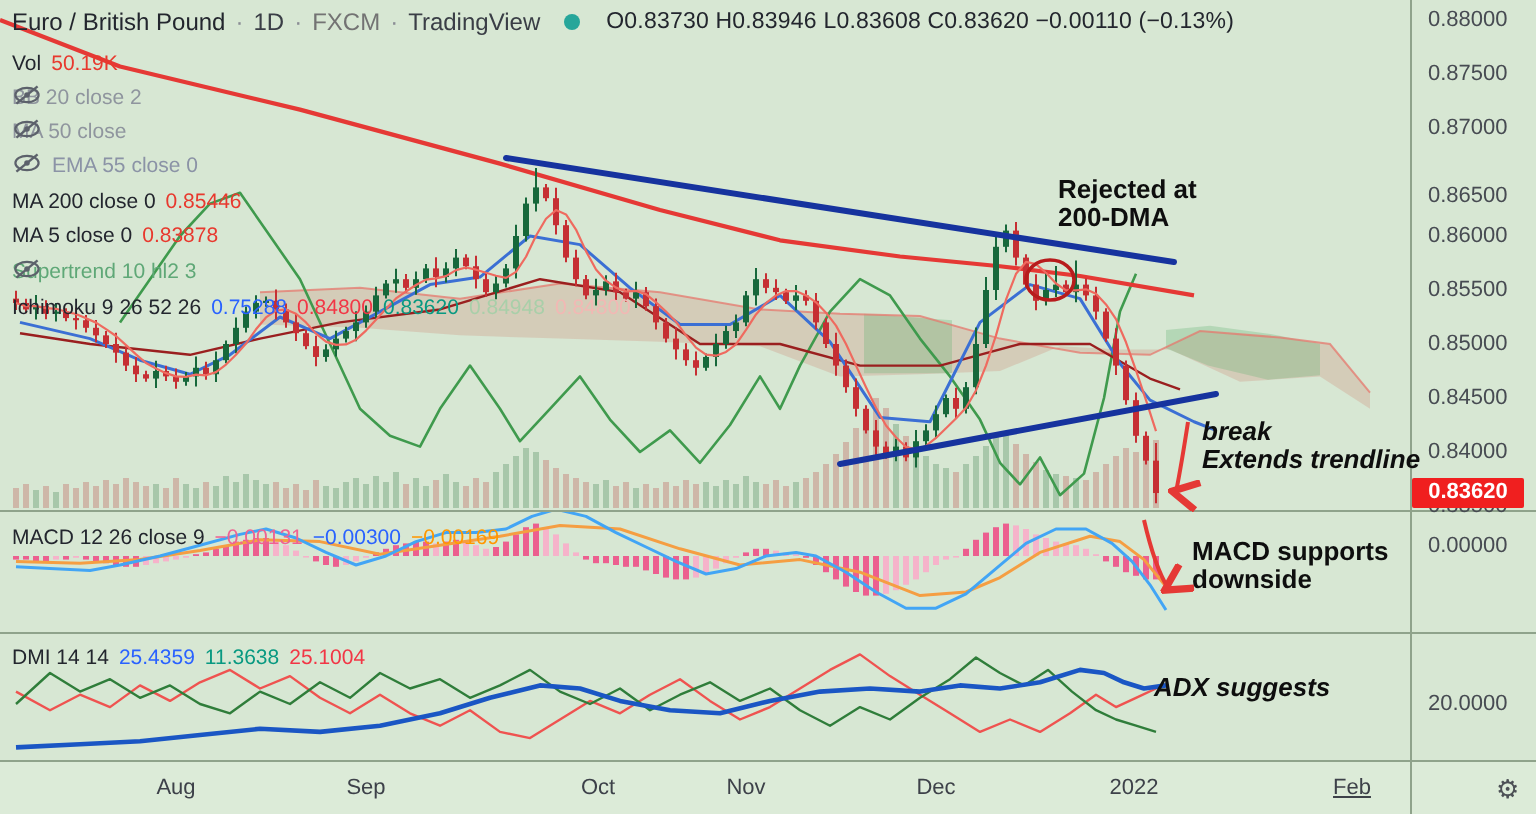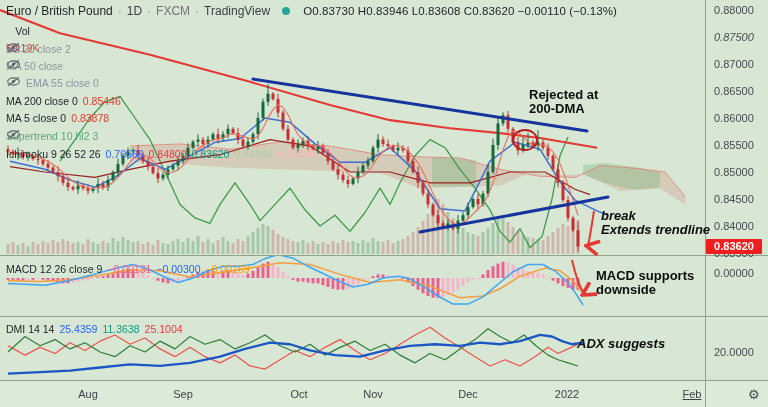--- a/index.html
+++ b/index.html
@@ -543,21 +543,21 @@
       <span style="color:#3a3e46;">1D</span>
       <span style="color:#8a8d94;margin:0 5px;">·</span>
       <span style="color:#737373;">FXCM</span>
       <span style="color:#8a8d94;margin:0 5px;">·</span>
       <span style="color:#3a3e46;">TradingView</span>
       <span class="title-dot" style="background: rgb(38, 166, 154);"></span>
       <span class="ohlc">O0.83730  H0.83946  L0.83608  C0.83620  −0.00110 (−0.13%)</span>
     </div>
 
   <div id="legend">
-      <div class="lrow" style="top: 25px; flex-direction: column;">
+      <div class="lrow" style="top: 25px;">
         <span style="color: rgb(35, 38, 46);">Vol</span>
         <span class="val" style="color: rgb(232, 57, 46);">50.19K</span>
       </div>
       <div class="lrow" style="top: 42px;">
         <span style="color: rgb(143, 149, 158); text-align: right;">BB 20 close 2</span>
         <svg class="eye" width="15" height="11" viewBox="0 0 15 11">
           <ellipse cx="7.5" cy="5.5" rx="5.8" ry="3.6" fill="none" stroke="#5c616b" stroke-width="1.1"></ellipse>
           <circle cx="7.5" cy="5.5" r="1.4" fill="#5c616b"></circle>
           <line x1="2.2" y1="9.8" x2="12.8" y2="1.2" stroke="#5c616b" stroke-width="1.2"></line>
         </svg>
@@ -589,33 +589,33 @@
       <div class="lrow" style="top: 129px; justify-content: center;">
         <span style="color: rgb(95, 168, 119);">Supertrend 10 hl2 3</span>
         <svg class="eye" width="15" height="11" viewBox="0 0 15 11">
           <ellipse cx="7.5" cy="5.5" rx="5.8" ry="3.6" fill="none" stroke="#5c616b" stroke-width="1.1"></ellipse>
           <circle cx="7.5" cy="5.5" r="1.4" fill="#5c616b"></circle>
           <line x1="2.2" y1="9.8" x2="12.8" y2="1.2" stroke="#5c616b" stroke-width="1.2"></line>
         </svg>
       </div>
       <div class="lrow" style="top: 147px;">
         <span style="color: rgb(35, 38, 46);">Ichimoku 9 26 52 26</span>
-        <span class="val" style="color: rgb(41, 98, 255);">0.70566</span>
+        <span class="val" style="color: rgb(41, 98, 255);">0.75288</span>
         <span class="val" style="color: rgb(242, 54, 69);">0.84800</span>
         <span class="val" style="color: rgb(8, 153, 129);">0.83620</span>
         <span class="val" style="color: rgb(169, 207, 169);">0.84948</span>
         <span class="val" style="color: rgb(242, 184, 180);">0.84800</span>
       </div>
     </div>
 
   <div id="price-axis">
       <div class="axlabel" style="top: 4px;">0.88000</div>
-      <div class="axlabel" style="top: 31px; font-style: italic;">0.87500</div>
+      <div class="axlabel" style="top: 31px;">0.87500</div>
       <div class="axlabel" style="top: 58px;">0.87000</div>
-      <div class="axlabel" style="top: 85px;">0.86500</div>
+      <div class="axlabel" style="top: 92px;">0.86500</div>
       <div class="axlabel" style="top: 112px;">0.86000</div>
       <div class="axlabel" style="top: 139px;">0.85500</div>
       <div class="axlabel" style="top: 166px;">0.85000</div>
       <div class="axlabel" style="top: 193px;">0.84500</div>
       <div class="axlabel" style="top: 220px;">0.84000</div>
       <div class="axlabel" style="top: 247px;">0.83500</div>
       <div class="axlabel" style="top: 267px;">0.00000</div>
       <div class="axlabel" style="top: 346px;">20.0000</div>
     </div>
   <div class="tag" id="price-tag" style="top: 239px; background: rgb(240, 31, 31); color: rgb(255, 255, 255);">0.83620</div>
@@ -633,21 +633,21 @@
       <span style="color: rgb(242, 54, 69);">25.1004</span>
     </div>
 
   <div id="time-axis">
       <div class="mlabel" style="left: 88px;">Aug</div>
       <div class="mlabel" style="left: 183px;">Sep</div>
       <div class="mlabel" style="left: 279px; margin-left: 20px;">Oct</div>
       <div class="mlabel" style="left: 373px;">Nov</div>
       <div class="mlabel" style="left: 468px;">Dec</div>
       <div class="mlabel" style="left: 567px;">2022</div>
-      <div class="mlabel" style="left: 692px; text-decoration: underline;">Feb</div>
+      <div class="mlabel" style="left: 676px; text-decoration: underline;">Feb</div>
     </div>
   <div class="gear" id="gear" style="left:748px;top:387px;">⚙</div>
 
   <div class="anno" id="anno-rejected" style="left: 529px; top: 88px;">
     <div>Rejected at</div>
     <div>200-DMA</div>
   </div>
   <div class="anno it" id="anno-extends" style="left: 601px; top: 209px;">
     <div>break</div>
     <div>Extends trendline</div>

